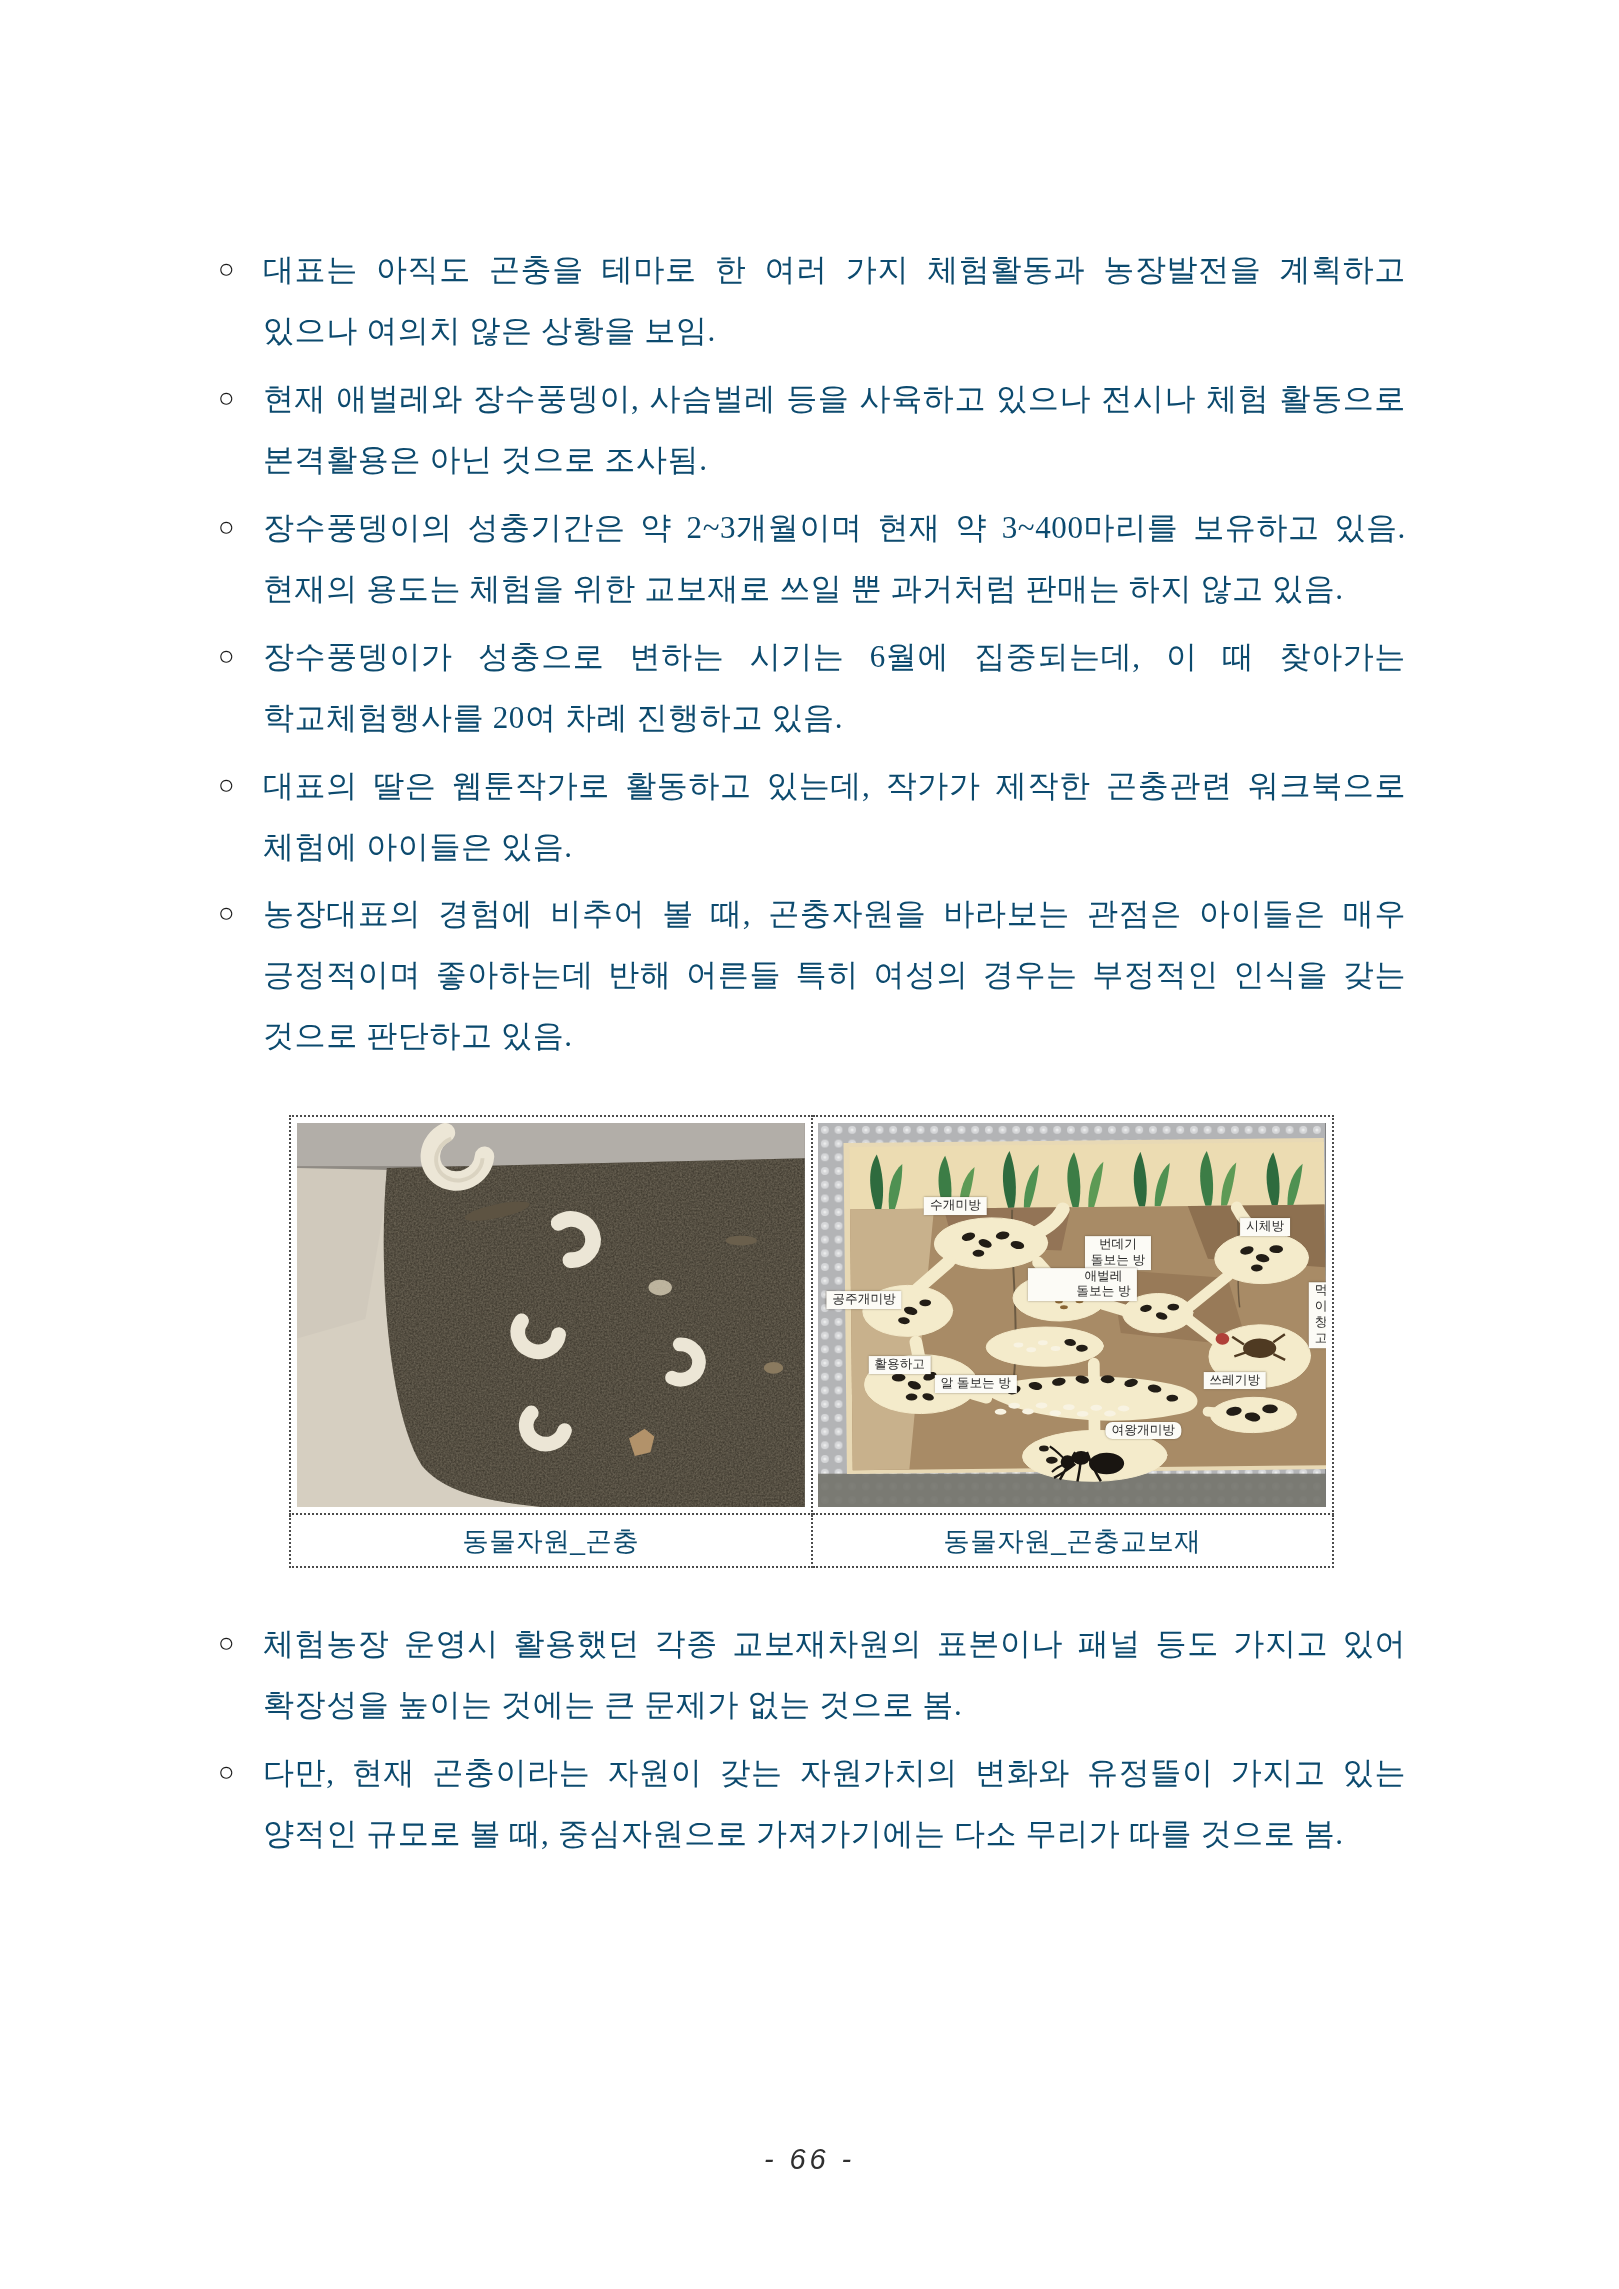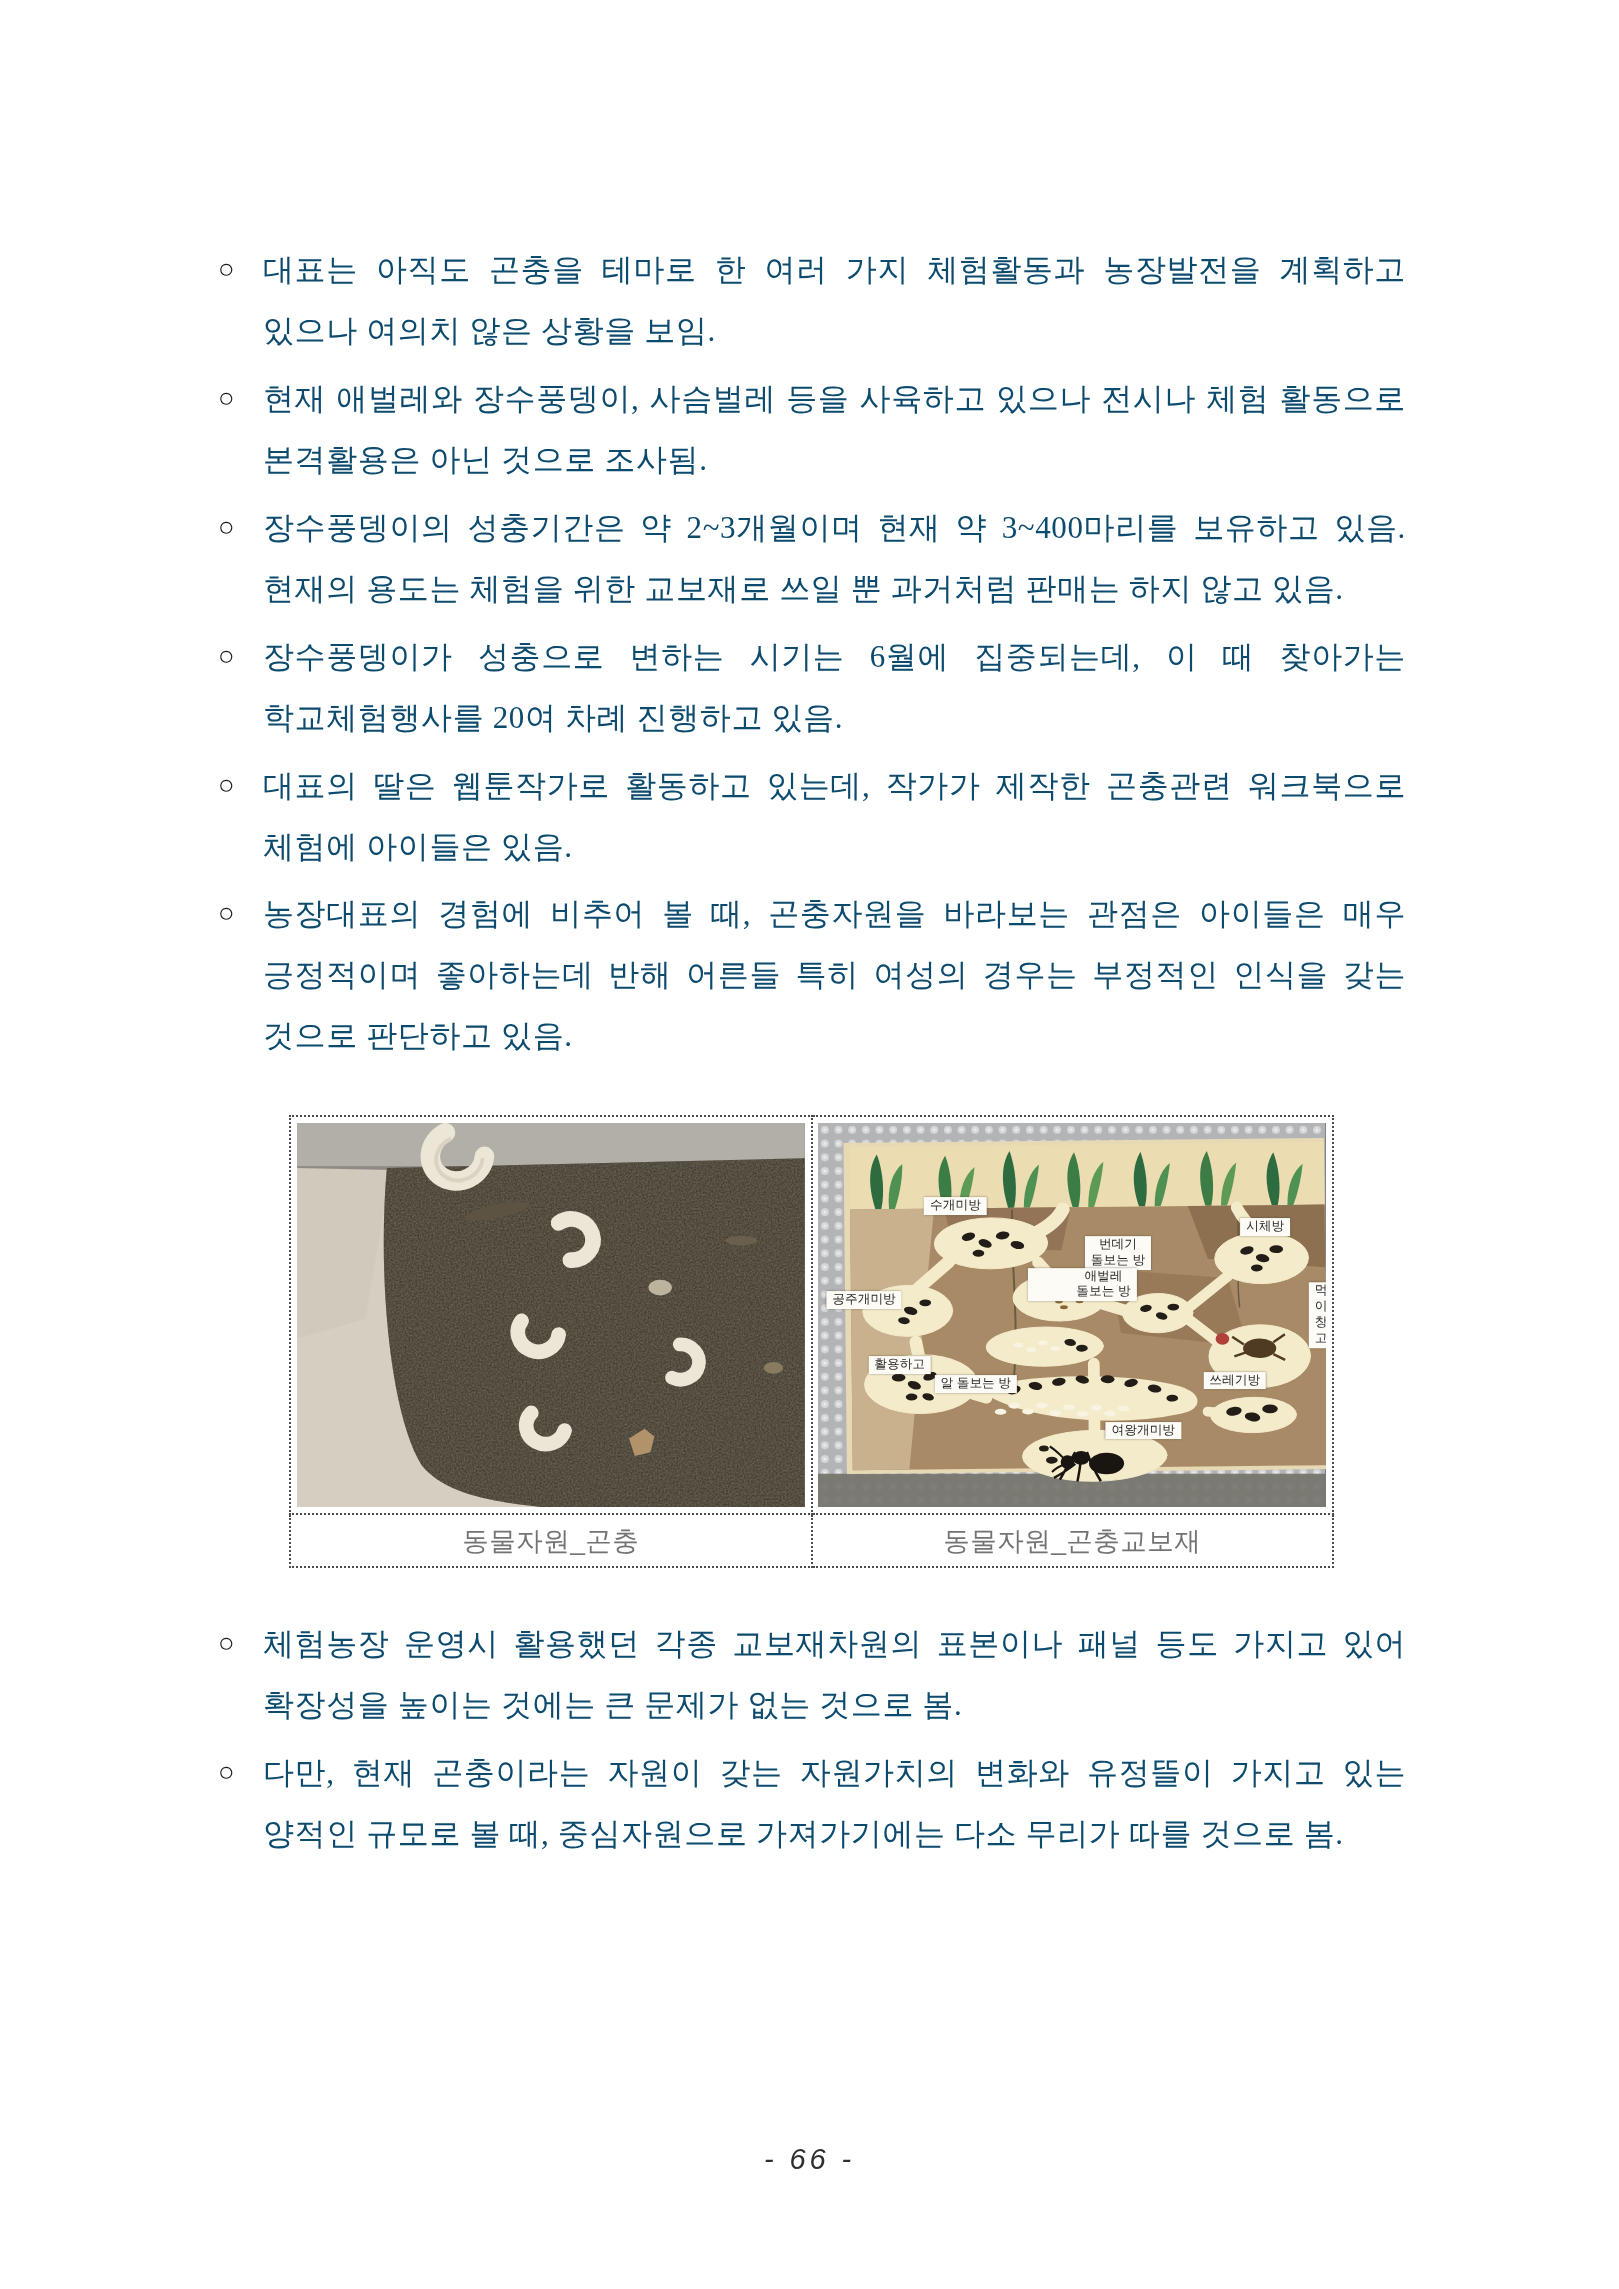--- a/index.html
+++ b/index.html
@@ -40,21 +40,21 @@
   table.figure-table td {
     border:2px dotted #4b4b4b;
     padding:5.9px;
     vertical-align:top;
   }
   table.figure-table td.caption-cell {
     padding:3.9px 2px;
     height:43px;
     text-align:center; vertical-align:middle;
     font-family:"Liberation Sans",sans-serif;
-    font-size:26.5px; color:#737373;
+    font-size:26.5px; color:#0c4a6e;
     letter-spacing:0.5px;
   }
   .photo {
     position:relative;
     width:100%; height:384px;
     overflow:hidden;
     background:#000000;
   }
   .photo svg { display:block; width:100%; height:100%; }
   .room-label {
@@ -308,21 +308,21 @@
             <span class="room-label" style="left:59%; top:26%;margin-top:30px;">번데기
 돌보는 방</span>
             <span class="room-label" style="left:88%; top:27%;">시체방</span>
             <span class="room-label" style="left:9%; top:46%;">공주개미방</span>
             <span class="room-label" style="left:52%; top:42%;padding-left:48px;">애벌레
 돌보는 방</span>
             <span class="room-label" style="left:99%; top:50%;">먹이창고</span>
             <span class="room-label" style="left:16%; top:63%;">활용하고</span>
             <span class="room-label" style="left:31%; top:68%;">알 돌보는 방</span>
             <span class="room-label" style="left:82%; top:67%;">쓰레기방</span>
-            <span class="room-label" style="left:64%; top:80%;">여왕개미방</span>
+            <span class="room-label" style="left:64%; top:80%;border-radius:7px;">여왕개미방</span>
           </div>
         </td>
       </tr>
       <tr>
         <td class="caption-cell">동물자원_곤충</td>
         <td class="caption-cell">동물자원_곤충교보재</td>
       </tr>
     </tbody>
       </table>
 

